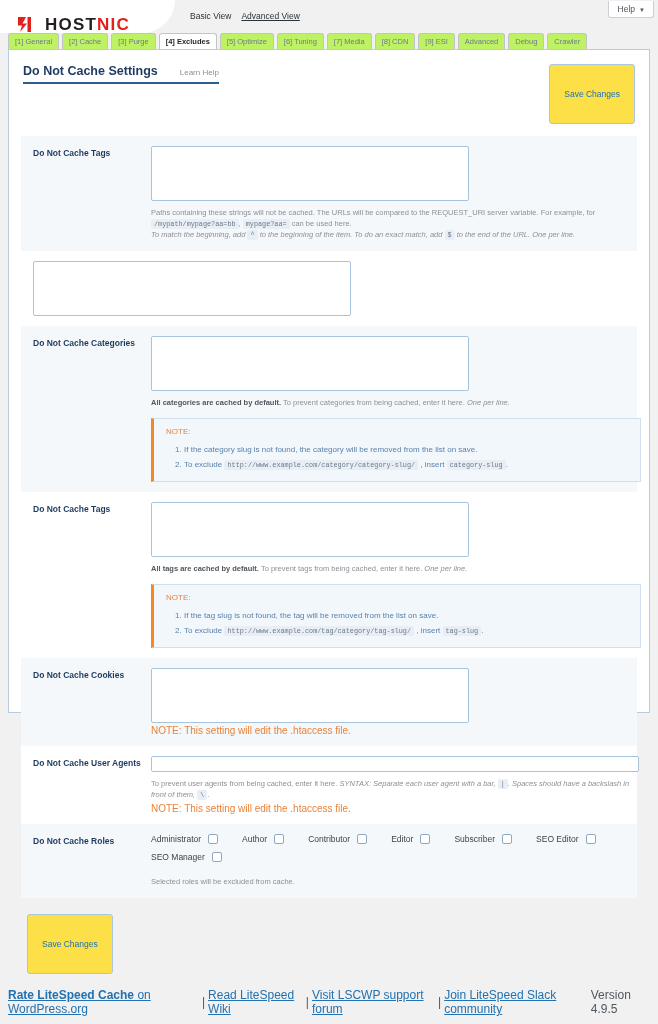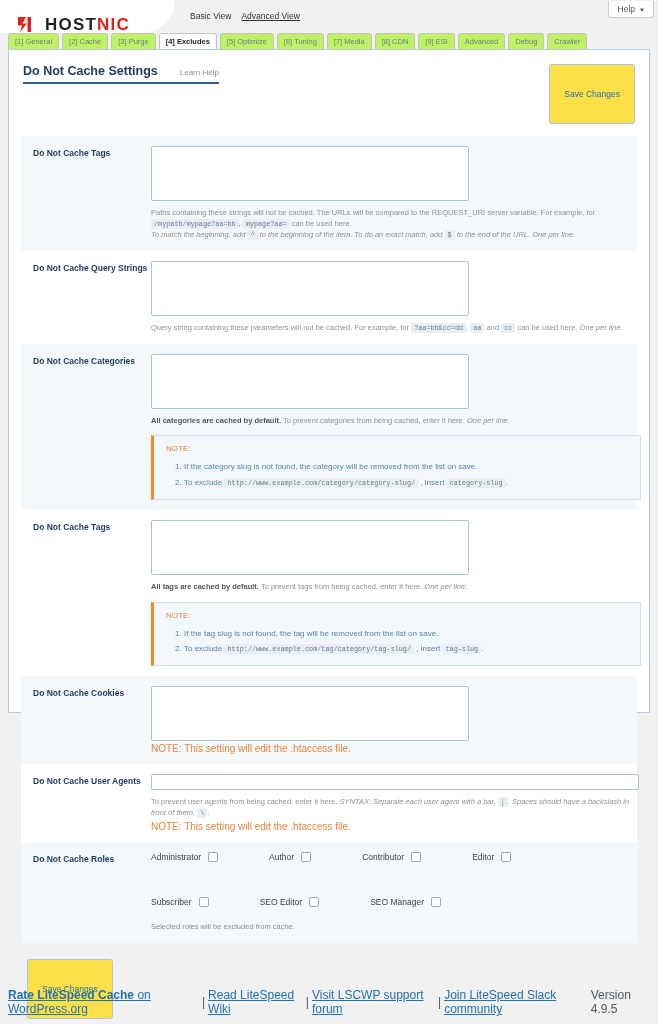--- a/index.html
+++ b/index.html
@@ -122,21 +122,21 @@
 
   .notebox {
     margin-top:9px; width:490px;
     background:#f2f7fc; border:1px solid #cfdff0;
     border-left:3px solid #f08a24;
     padding:8px 10px 9px 12px;
   }
   .notebox .note-title { color:#e8833a; font-size:8px; margin-bottom:6px; }
   .notebox ol { margin:0; padding-left:18px; color:#5a82ab; font-size:8px; line-height:1.9; }
 
-  .roles { display:flex; flex-wrap:wrap; align-items:center;gap:27px; }
+  .roles { display:flex; flex-wrap:wrap; align-items:center; }
   .role {
     display:flex; align-items:center; gap:7px;
     margin-right:24px; margin-bottom:8px;
   }
   .role-label { font-size:8.5px; color:#3c434a; }
   .cbox {
     width:10px; height:10px; border:1px solid #8fa9c4;
     background:#fff; border-radius:2px; display:block; cursor:pointer;
   }
 
@@ -217,32 +217,22 @@
           <i>To match the beginning, add</i>
           <code class="snip">^</code>
           <i>to the beginning of the item. To do an exact match, add</i>
           <code class="snip">$</code>
           <i>to the end of the URL. One per line.</i>
         </div>
       </div>
     </div>
 
     <div class="row">
-      <div class="row-label">Do Not Cache Query Strings</div>
-      <div class="row-body">
-        <textarea class="field" value="" style=""></textarea>
-        <div class="desc">
-          <span>Query string containing these parameters will not be cached. For example, for</span>
-          <code class="snip">?aa=bb&amp;cc=dd</code><span>,</span>
-          <code class="snip">aa</code>
-          <span>and</span>
-          <code class="snip">cc</code>
-          <span>can be used here.</span>
-          <i>One per line.</i>
-        </div>
+      <div class="row-body">
+        <textarea class="field" value="" style=""></textarea>
       </div>
     </div>
 
     <div class="row alt">
       <div class="row-label">Do Not Cache Categories</div>
       <div class="row-body">
         <textarea class="field" value="" style=""></textarea>
         <div class="desc">
           <b>All categories are cached by default.</b>
           <span>To prevent categories from being cached, enter it here.</span>

